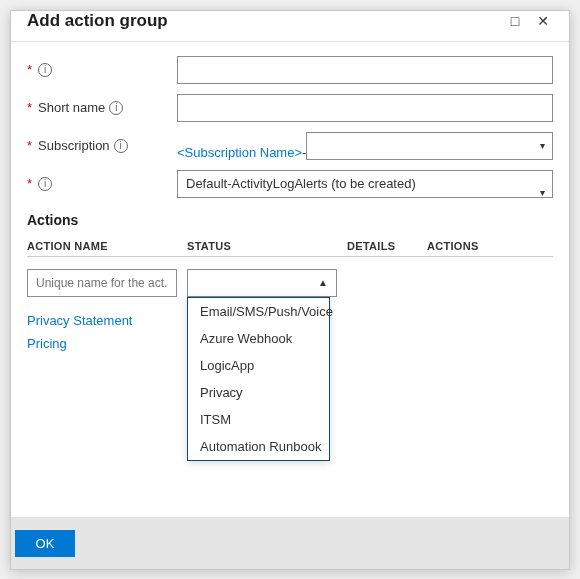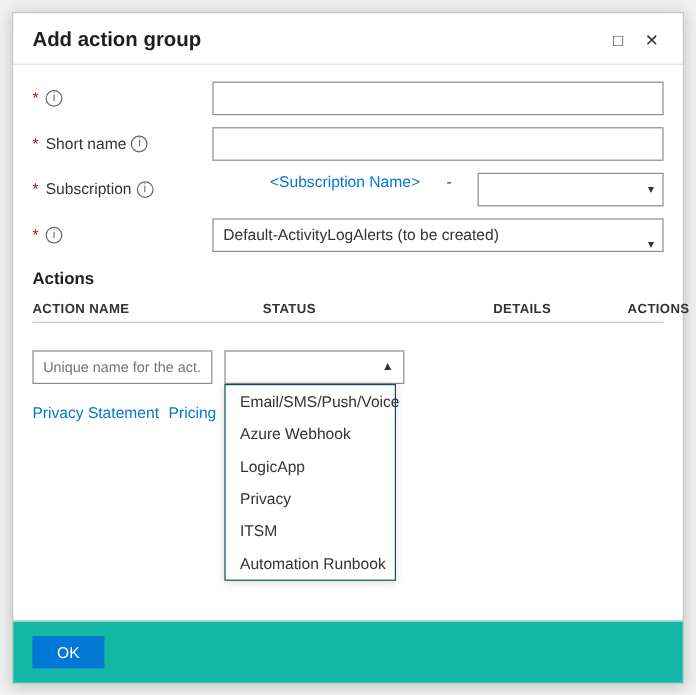--- a/index.html
+++ b/index.html
@@ -18,21 +18,21 @@
       width: 560px;
       min-height: 560px;
       box-shadow: 0 2px 12px rgba(0,0,0,0.2);
       position: relative;
       padding-bottom: 60px;
     }
     .dialog-header {
       display: flex;
       align-items: flex-end;
       justify-content: space-between;
-      padding: 12px 16px 10px 16px;
+      padding: 0 16px 10px 16px;
       border-bottom: 1px solid #e0e0e0;
     }
     .dialog-title {
       font-size: 17px;
       font-weight: 600;
       color: #1e1e1e;
     }
     .header-icons {
       display: flex;
       gap: 10px;
@@ -82,24 +82,23 @@
       flex: 1;
       height: 28px;
       border: 1px solid #8c8c8c;
       padding: 4px 8px;
       font-size: 13px;
       color: #333;
       outline: none;
     }
     .subscription-row {
       display: flex;
-      align-items: flex-start;
-      gap: 22px;
+      align-items: flex-end;
+      gap: 0;
       flex: 1;
-      margin-left: 48px;
     }
     .subscription-name {
       color: #0078d4;
       font-size: 13px;
       font-weight: 500;
     }
     .subscription-separator {
       color: #333;
     }
     .select-wrapper {
@@ -149,22 +148,21 @@
       font-size: 14px;
       font-weight: 600;
       color: #1e1e1e;
       margin: 14px 0 8px 0;
     }
     .table-header {
       display: grid;
       grid-template-columns: 160px 160px 80px 70px 70px;
       padding: 4px 0;
       border-bottom: 1px solid #c8c8c8;
-      margin-bottom: 23px;
-      gap: 32px;
+      margin-bottom: 12px;
     }
     .table-col-header {
       font-size: 11px;
       font-weight: 600;
       color: #333;
       text-transform: uppercase;
       letter-spacing: 0.3px;
     }
     .table-row {
       display: grid;
@@ -218,31 +216,31 @@
     }
     .link-text {
       color: #0078d4;
       cursor: pointer;
       font-size: 13px;
       text-decoration: none;
     }
     .links-section {
       margin-top: 16px;
       display: flex;
-      flex-direction: row;
+      flex-direction: column;
       gap: 8px;
     }
     .dialog-footer {
       position: absolute;
       bottom: 0;
       left: 0;
       right: 0;
-      padding: 12px 16px;
+      padding: 12px 4px;
       border-top: 1px solid #e0e0e0;
-      background: #14b8a6;
+      background: #e5e5e5;
     }
     .ok-button {
       background: #0078d4;
       color: #fff;
       border: none;
       padding: 6px 20px;
       font-size: 13px;
       cursor: pointer;
       min-width: 60px;
     }

